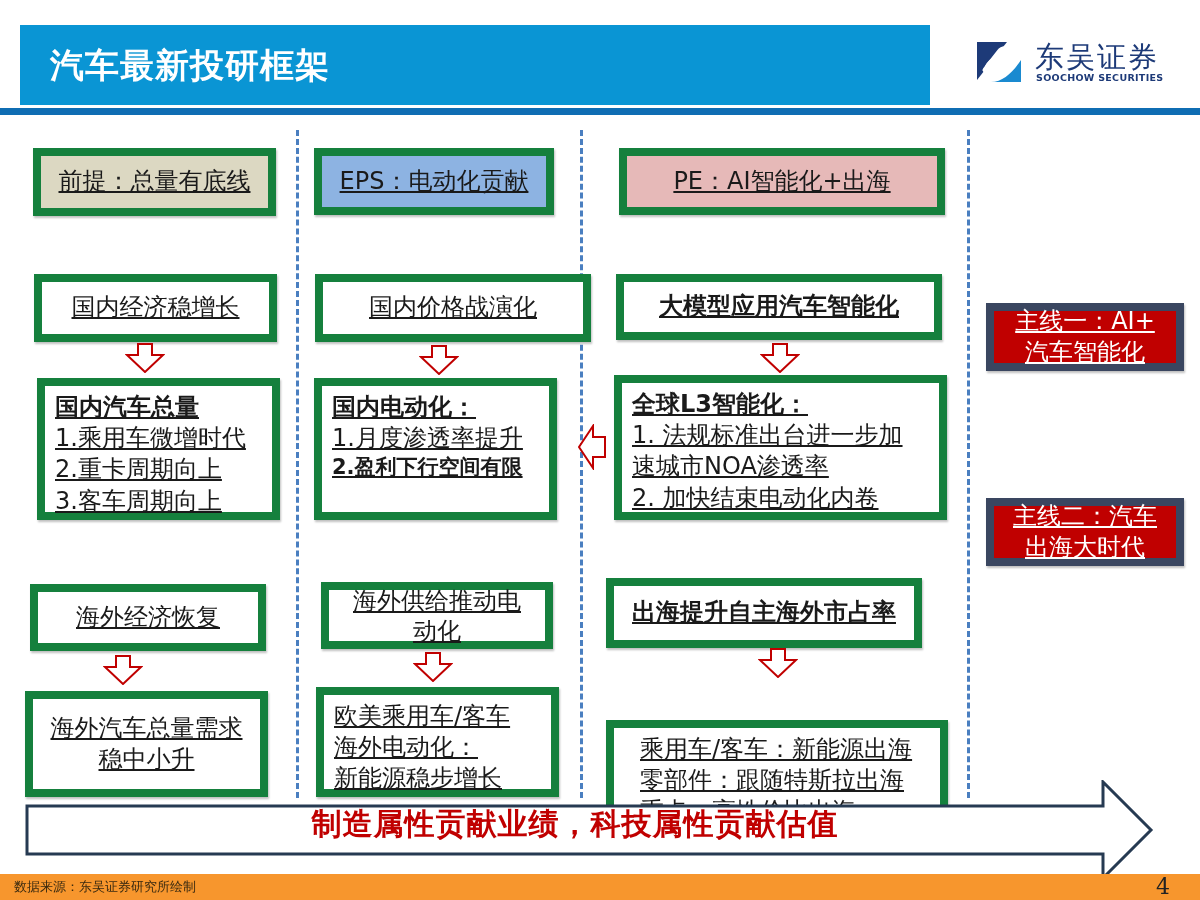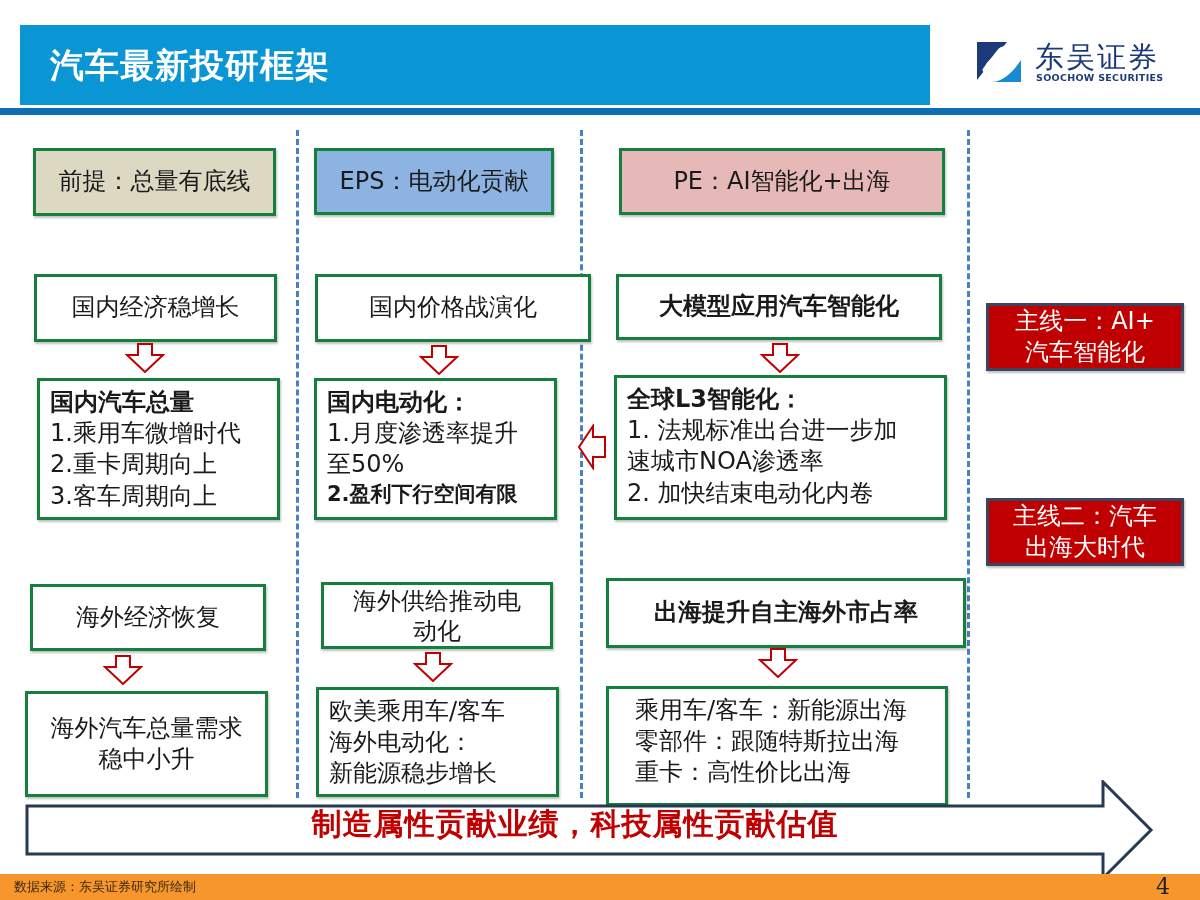--- a/index.html
+++ b/index.html
@@ -10,21 +10,21 @@
   .title-text { position: absolute; left: 30px; top: 0; line-height: 80px; font-size: 34px; font-weight: bold; color: #ffffff; letter-spacing: 1px; }
   .header-rule { position: absolute; left: 0; top: 108px; width: 1200px; height: 7px; background: #0f6db3; }
 
   .logo { position: absolute; left: 977px; top: 40px; width: 200px; height: 44px; }
   .logo-mark { position: absolute; left: 0; top: 2px; width: 44px; height: 40px; }
   .logo-cn { position: absolute; left: 58px; top: -2px; font-size: 29px; color: #1d3a78; letter-spacing: 2px; white-space: nowrap; }
   .logo-en { position: absolute; left: 59px; top: 32px; font-size: 9.5px; font-weight: bold; color: #1d3a78; white-space: nowrap; letter-spacing: 0.3px; }
 
   .divider { position: absolute; top: 130px; width: 0; height: 668px; border-left: 3px dashed #4a7fc0; }
 
-  .box { position: absolute; border: 3px solid #15803d; background: #fff; display: flex; align-items: center; justify-content: center; text-align: center; font-size: 24px; line-height: 1.3; box-shadow: 1px 2px 2px rgba(0,0,0,0.25); }
+  .box { position: absolute; border: 8px solid #15803d; background: #fff; display: flex; align-items: center; justify-content: center; text-align: center; font-size: 24px; line-height: 1.3; box-shadow: 1px 2px 2px rgba(0,0,0,0.25); text-decoration: underline; }
   .box.left { justify-content: flex-start; text-align: left; align-items: flex-start; padding: 6px 10px; }
   .box .lines { display: flex; flex-direction: column; }
   .bold { font-weight: bold; }
 
   .hdr-tan { background: #dcd8c2; }
   .hdr-blue { background: #8db3e2; }
   .hdr-pink { background: #e6b9b8; }
   .red-box { background: #c00000; color: #fff; border-color: #3a4660; font-size: 24px; line-height: 1.3; }
 
   .arrow-down { position: absolute; width: 40px; height: 30px; }
@@ -95,21 +95,20 @@
 <div class="box" style="left:315px; top:274px; width:276px; height:68px;">
   <span>国内价格战演化</span>
 </div>
 <svg class="arrow-down" style="left:419px; top:345px;" viewBox="0 0 40 30">
   <polygon points="13,1 27,1 27,12 38,12 20,29 2,12 13,12" fill="#fff" stroke="#c00000" stroke-width="2"></polygon>
 </svg>
 <div class="box left" style="left:314px; top:378px; width:243px; height:142px;">
   <div class="lines">
     <span class="bold">国内电动化：</span>
     <span>1.月度渗透率提升</span>
-    <span>至50%</span>
     <span class="bold" style="font-size:21px;">2.盈利下行空间有限</span>
   </div>
 </div>
 <div class="box" style="left:321px; top:582px; width:232px; height:67px;">
   <div class="lines" style="line-height:1.25;">
     <span>海外供给推动电</span>
     <span>动化</span>
   </div>
 </div>
 <svg class="arrow-down" style="left:413px; top:652px;" viewBox="0 0 40 30">
@@ -137,27 +136,27 @@
   <polygon points="13,1 27,1 27,12 38,12 20,29 2,12 13,12" fill="#fff" stroke="#c00000" stroke-width="2"></polygon>
 </svg>
 <div class="box left" style="left:614px; top:375px; width:333px; height:145px;">
   <div class="lines">
     <span class="bold">全球L3智能化：</span>
     <span>1. 法规标准出台进一步加</span>
     <span>速城市NOA渗透率</span>
     <span>2. 加快结束电动化内卷</span>
   </div>
 </div>
-<div class="box" style="left:606px; top:578px; width:360px; height:70px;">
+<div class="box" style="left:606px; top:578px; width:316px; height:70px;">
   <span class="bold">出海提升自主海外市占率</span>
 </div>
 <svg class="arrow-down" style="left:758px; top:648px;" viewBox="0 0 40 30">
   <polygon points="13,1 27,1 27,12 38,12 20,29 2,12 13,12" fill="#fff" stroke="#c00000" stroke-width="2"></polygon>
 </svg>
-<div class="box left" style="left:606px; top:686px; width:342px; height:120px;padding-left:26px;">
+<div class="box left" style="left:606px; top:720px; width:342px; height:120px;padding-left:26px;">
   <div class="lines">
     <span>乘用车/客车：新能源出海</span>
     <span>零部件：跟随特斯拉出海</span>
     <span>重卡：高性价比出海</span>
   </div>
 </div>
 
 <div class="box red-box" style="left:986px; top:303px; width:198px; height:68px;">
   <div class="lines">
     <span>主线一：AI+</span>

